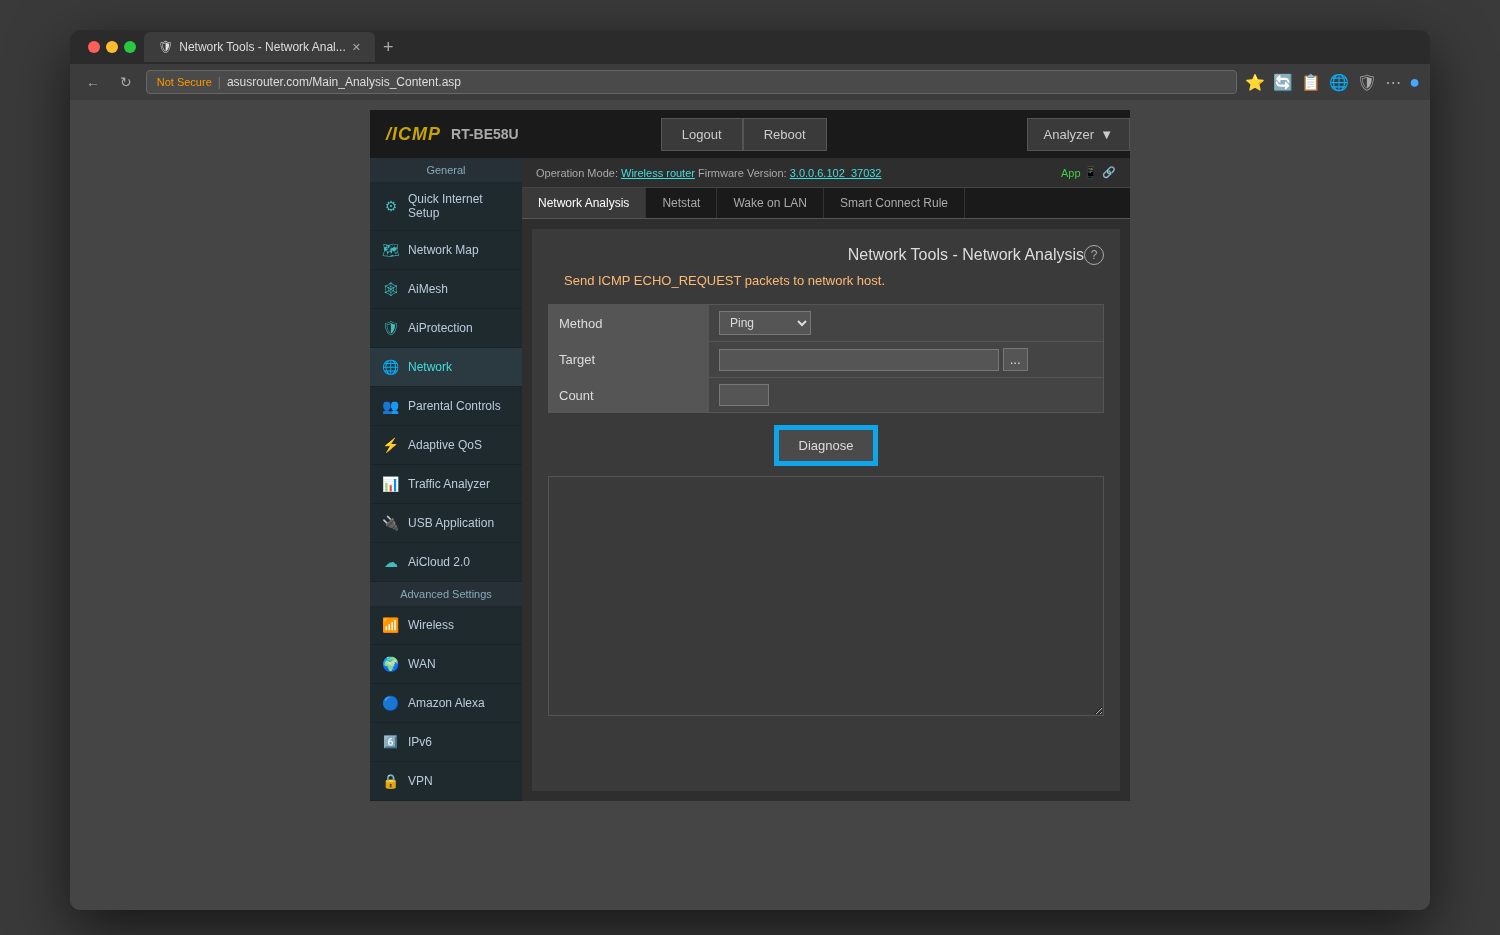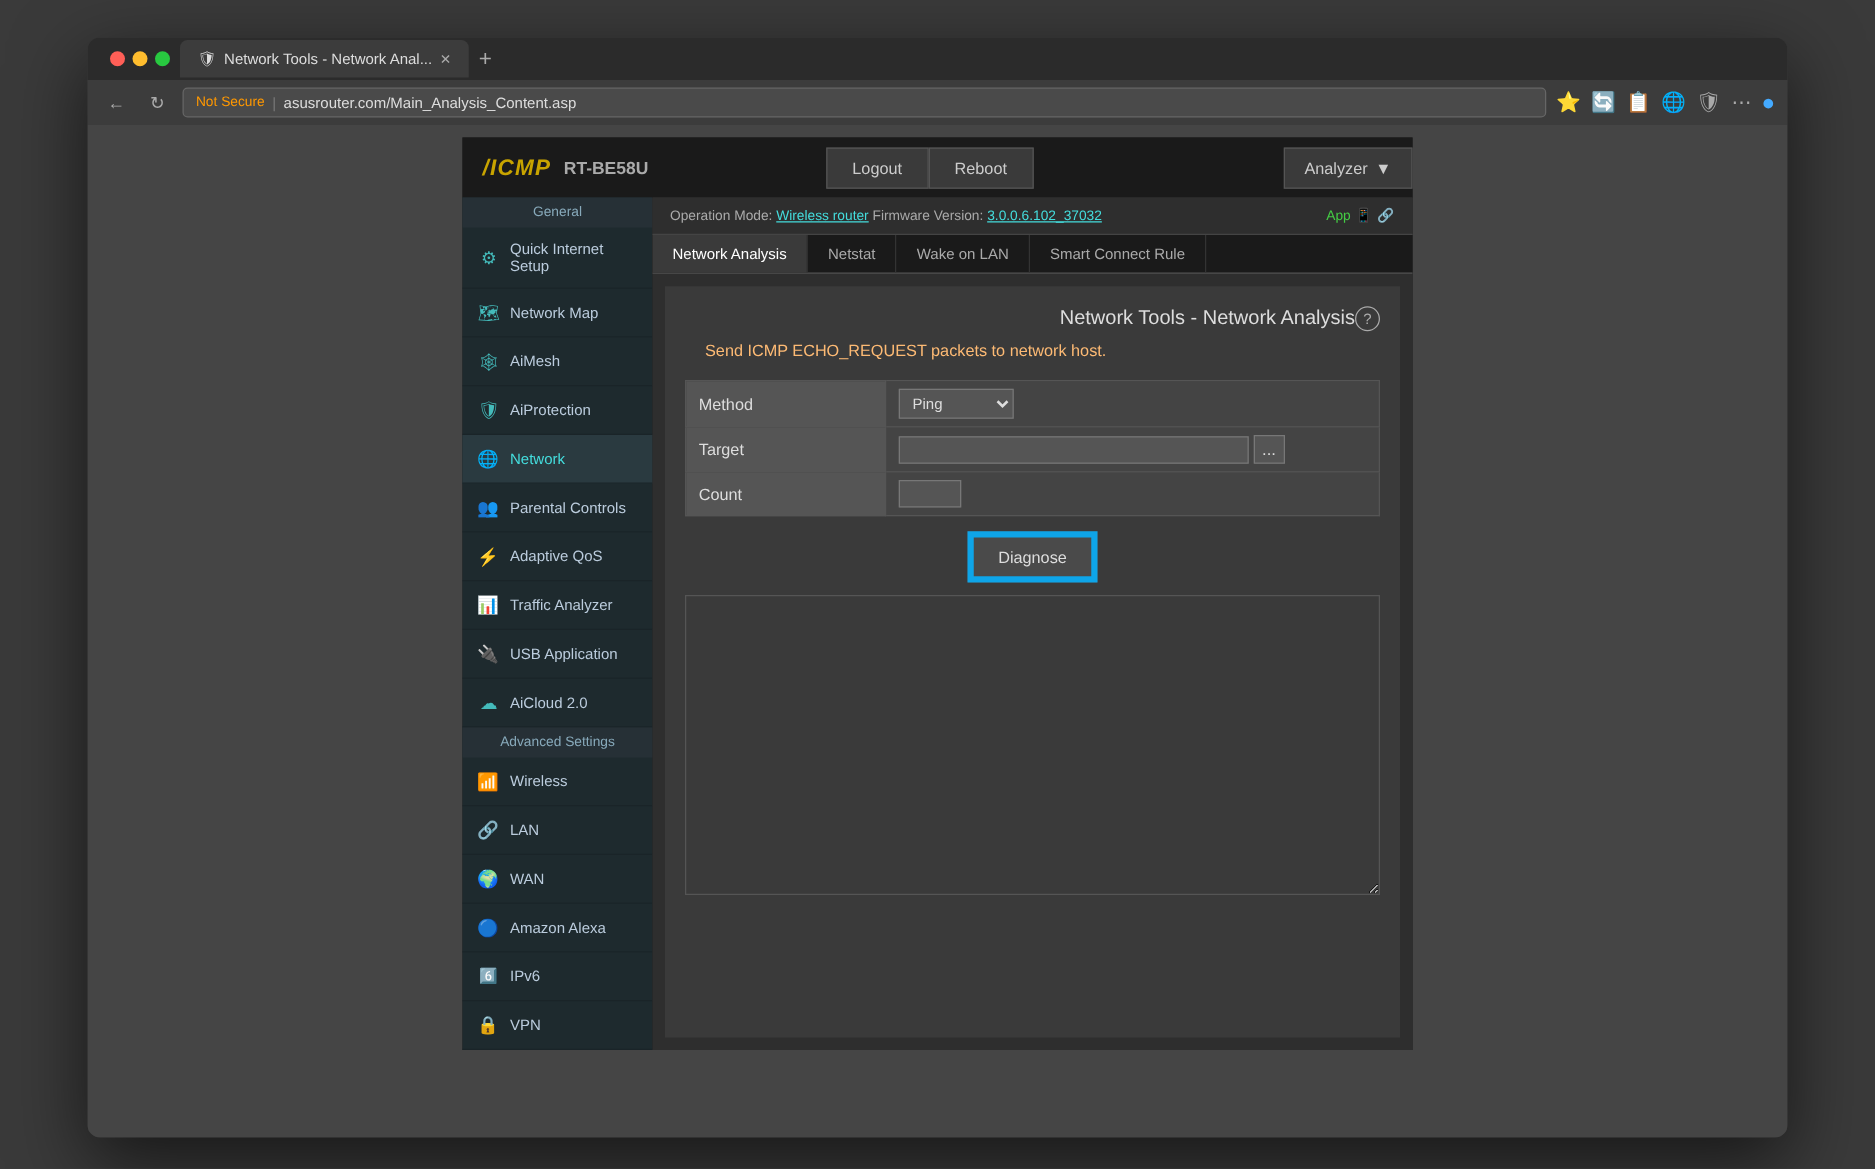--- a/index.html
+++ b/index.html
@@ -463,24 +463,20 @@
             <div class="sidebar-item">
               <span class="sidebar-icon icon-cloud"></span>
               <span>AiCloud 2.0</span>
             </div>
 
             <div class="sidebar-section-label">Advanced Settings</div>
 
             <div class="sidebar-item">
               <span class="sidebar-icon icon-wifi"></span>
               <span>Wireless</span>
-            </div>
-            <div class="sidebar-item">
-              <span class="sidebar-icon icon-lan"></span>
-              <span>LAN</span>
             </div>
             <div class="sidebar-item">
               <span class="sidebar-icon icon-wan"></span>
               <span>WAN</span>
             </div>
             <div class="sidebar-item">
               <span class="sidebar-icon icon-alexa"></span>
               <span>Amazon Alexa</span>
             </div>
             <div class="sidebar-item">

